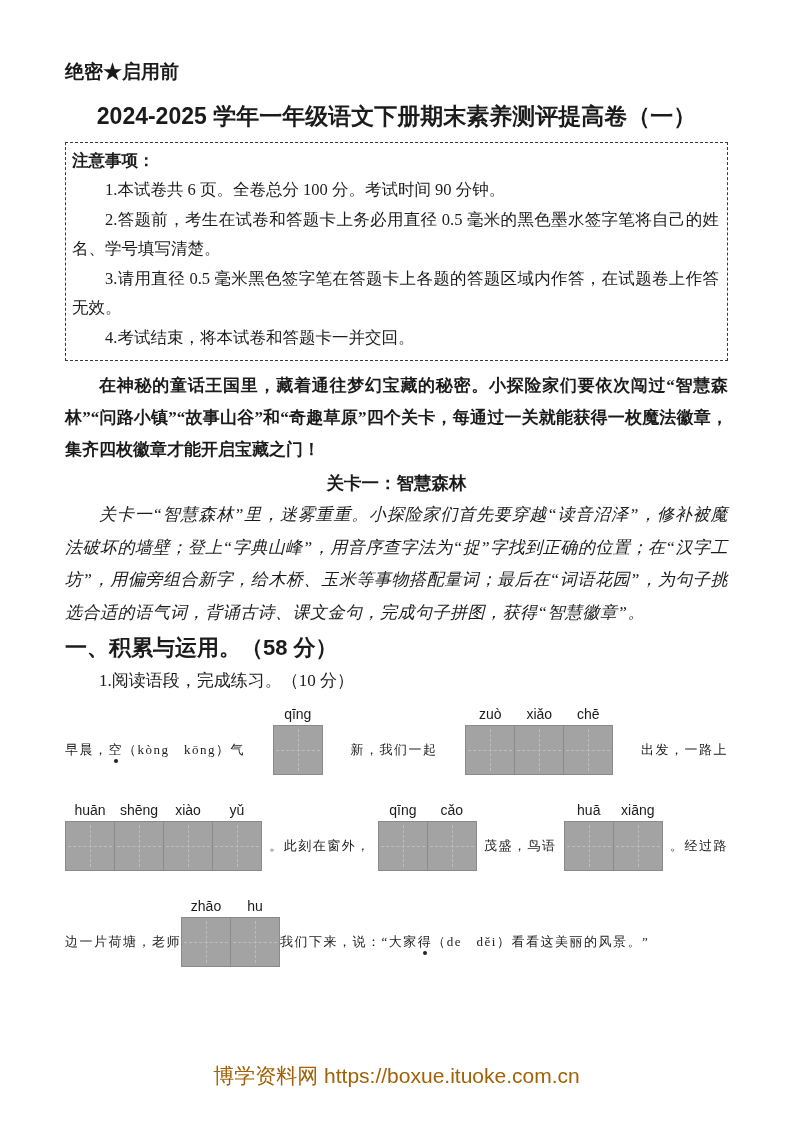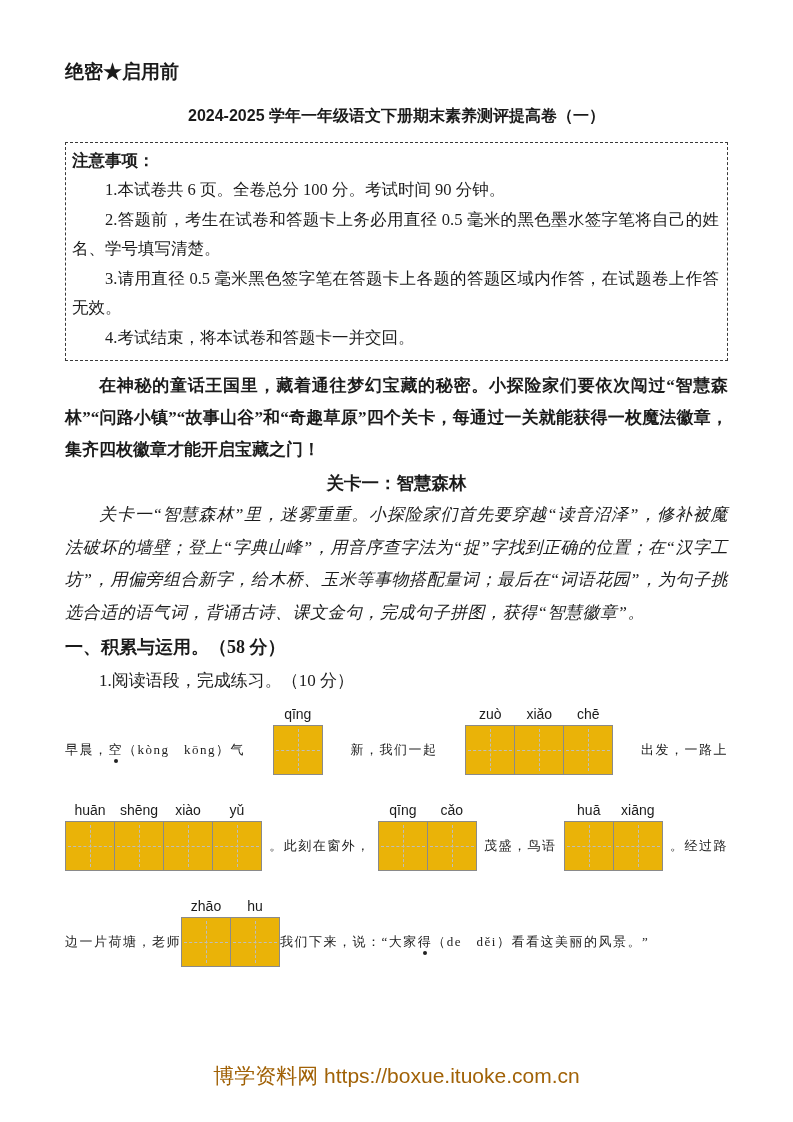--- a/index.html
+++ b/index.html
@@ -17,21 +17,21 @@
     margin-top:58px;
     font-family:"Liberation Sans", sans-serif;
     font-weight:700;
     font-size:19px; line-height:28px;
   }
   .title {
     margin:14px 0 10px 0;
     text-align:center;
     font-family:"Liberation Sans", sans-serif;
     font-weight:700;
-    font-size:16px; line-height:32px;
+    font-size:23px; line-height:32px;
   }
 
   .notice-box {
     border:1.5px dashed #3a3a3a;
     padding:3px 8px 8px 6px;
   }
   .notice-title { font-weight:700; font-size:16.5px; line-height:29px; }
   .notice-item  { margin:0; text-indent:2em; font-size:16.5px; line-height:29.5px; text-align:justify; }
 
   .intro {
@@ -42,22 +42,22 @@
   }
   .level-heading { font-weight:700; font-size:17.5px; line-height:32px; margin-top:1px;text-align:center; }
   .level-desc {
     margin:0;
     font-style:italic;
     font-size:17px; line-height:32.5px;
     text-indent:2em; text-align:justify;
     letter-spacing:0.5px;
   }
   .section-heading {
-    font-family:Liberation Serif, serif;
-    font-weight:700; font-size:18px; line-height:33px; margin-top:2px;
+    font-family:Liberation Sans, sans-serif;
+    font-weight:700; font-size:22px; line-height:33px; margin-top:2px;
   }
   .q-label { margin:0; font-size:17px; line-height:33px; text-indent:2em; }
 
   
   .ex-line {
     display:flex; align-items:center;
     margin-top:46px;
   }
   .ex-line.first { margin-top:28px; }
   .ex-line.spread { justify-content:space-between; }
@@ -65,21 +65,21 @@
     font-size:13px;
     letter-spacing:1.5px;
     white-space:nowrap;
   }
   .boxes { display:flex; padding-left:1px; }
   .tzg {
     position:relative;
     width:50px; height:50px;
     border:1px solid #8a8a8a;
     margin-left:-1px;
-    background:#eab308;
+    background:#a3a3a3;
     box-sizing:border-box;
   }
   .tzg::before {
     content:""; position:absolute; left:50%; top:3px; bottom:3px;
     border-left:1px dashed #bdbdbd;
   }
   .tzg::after {
     content:""; position:absolute; top:50%; left:2px; right:2px;
     border-top:1px dashed #bdbdbd;
   }

